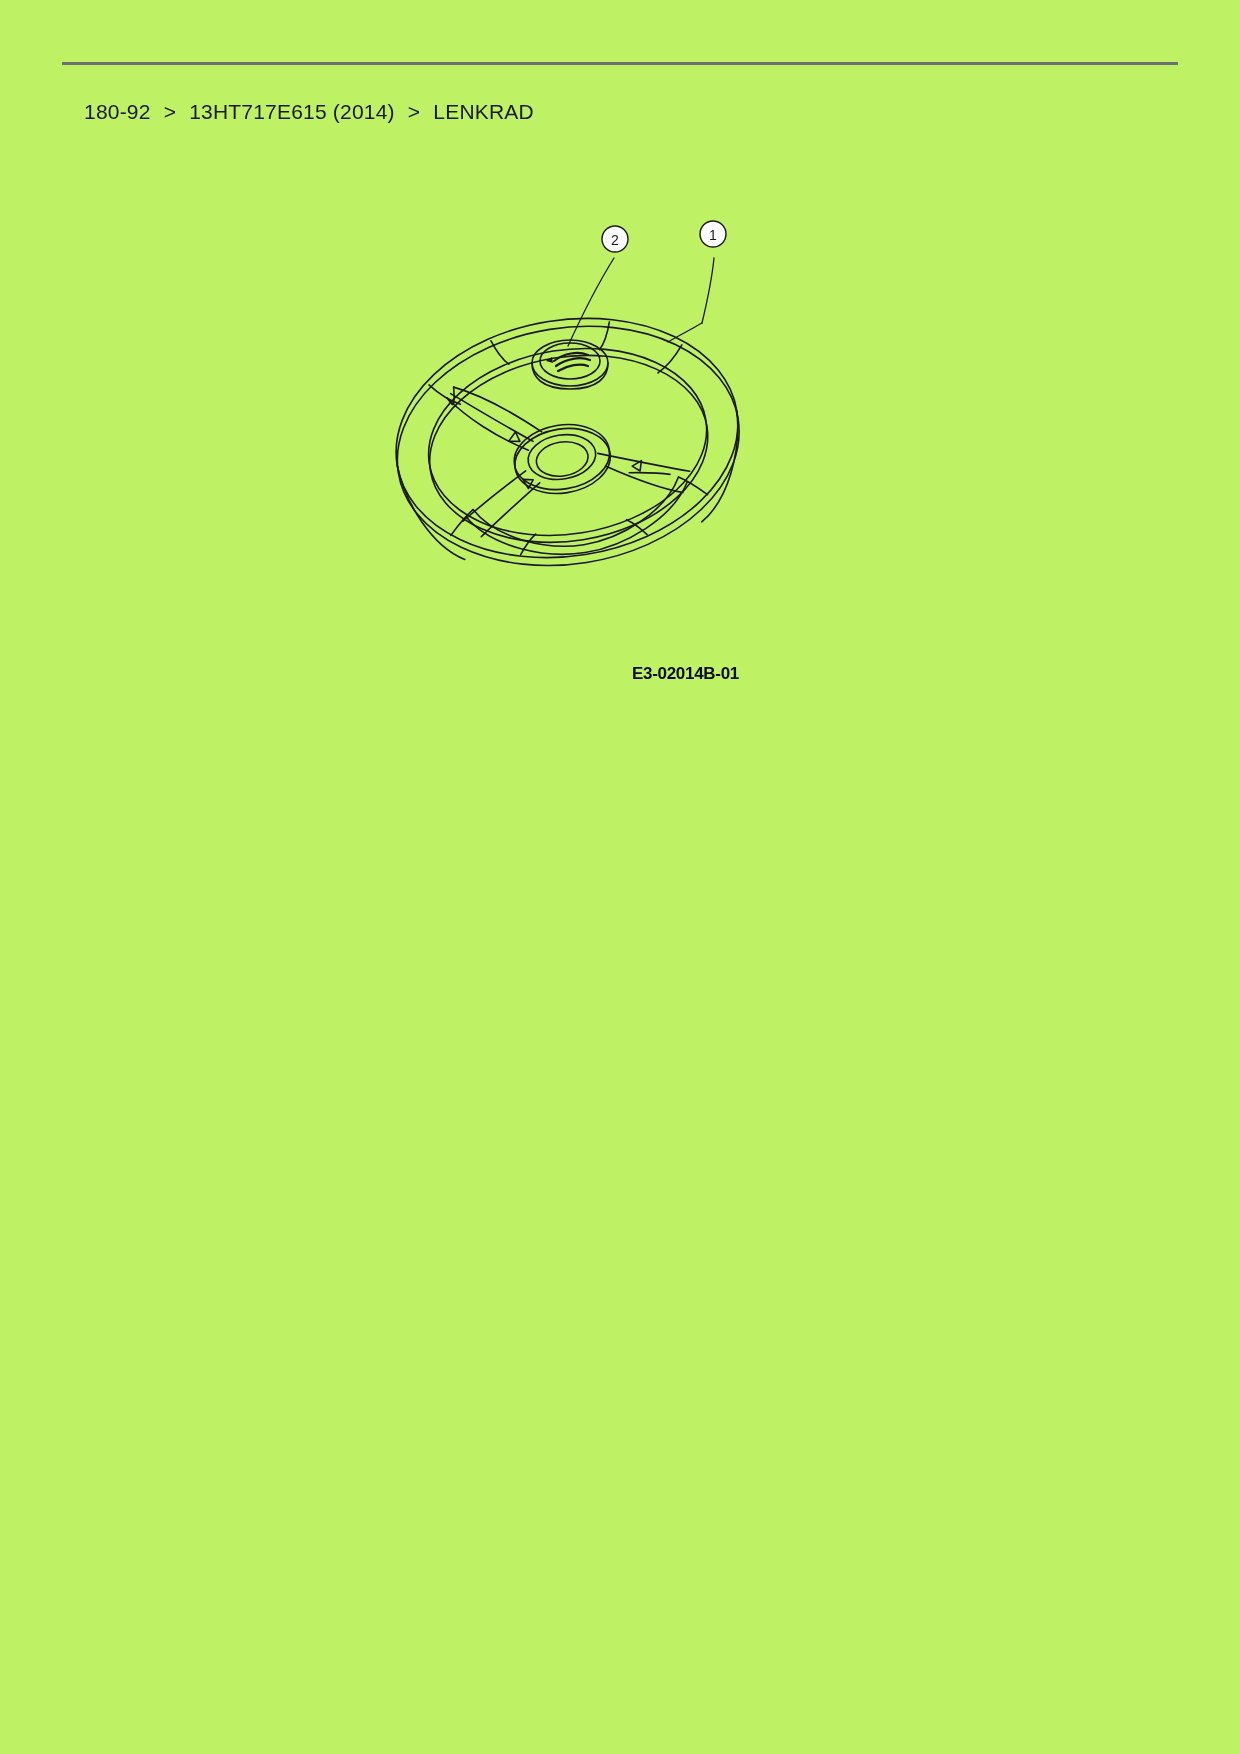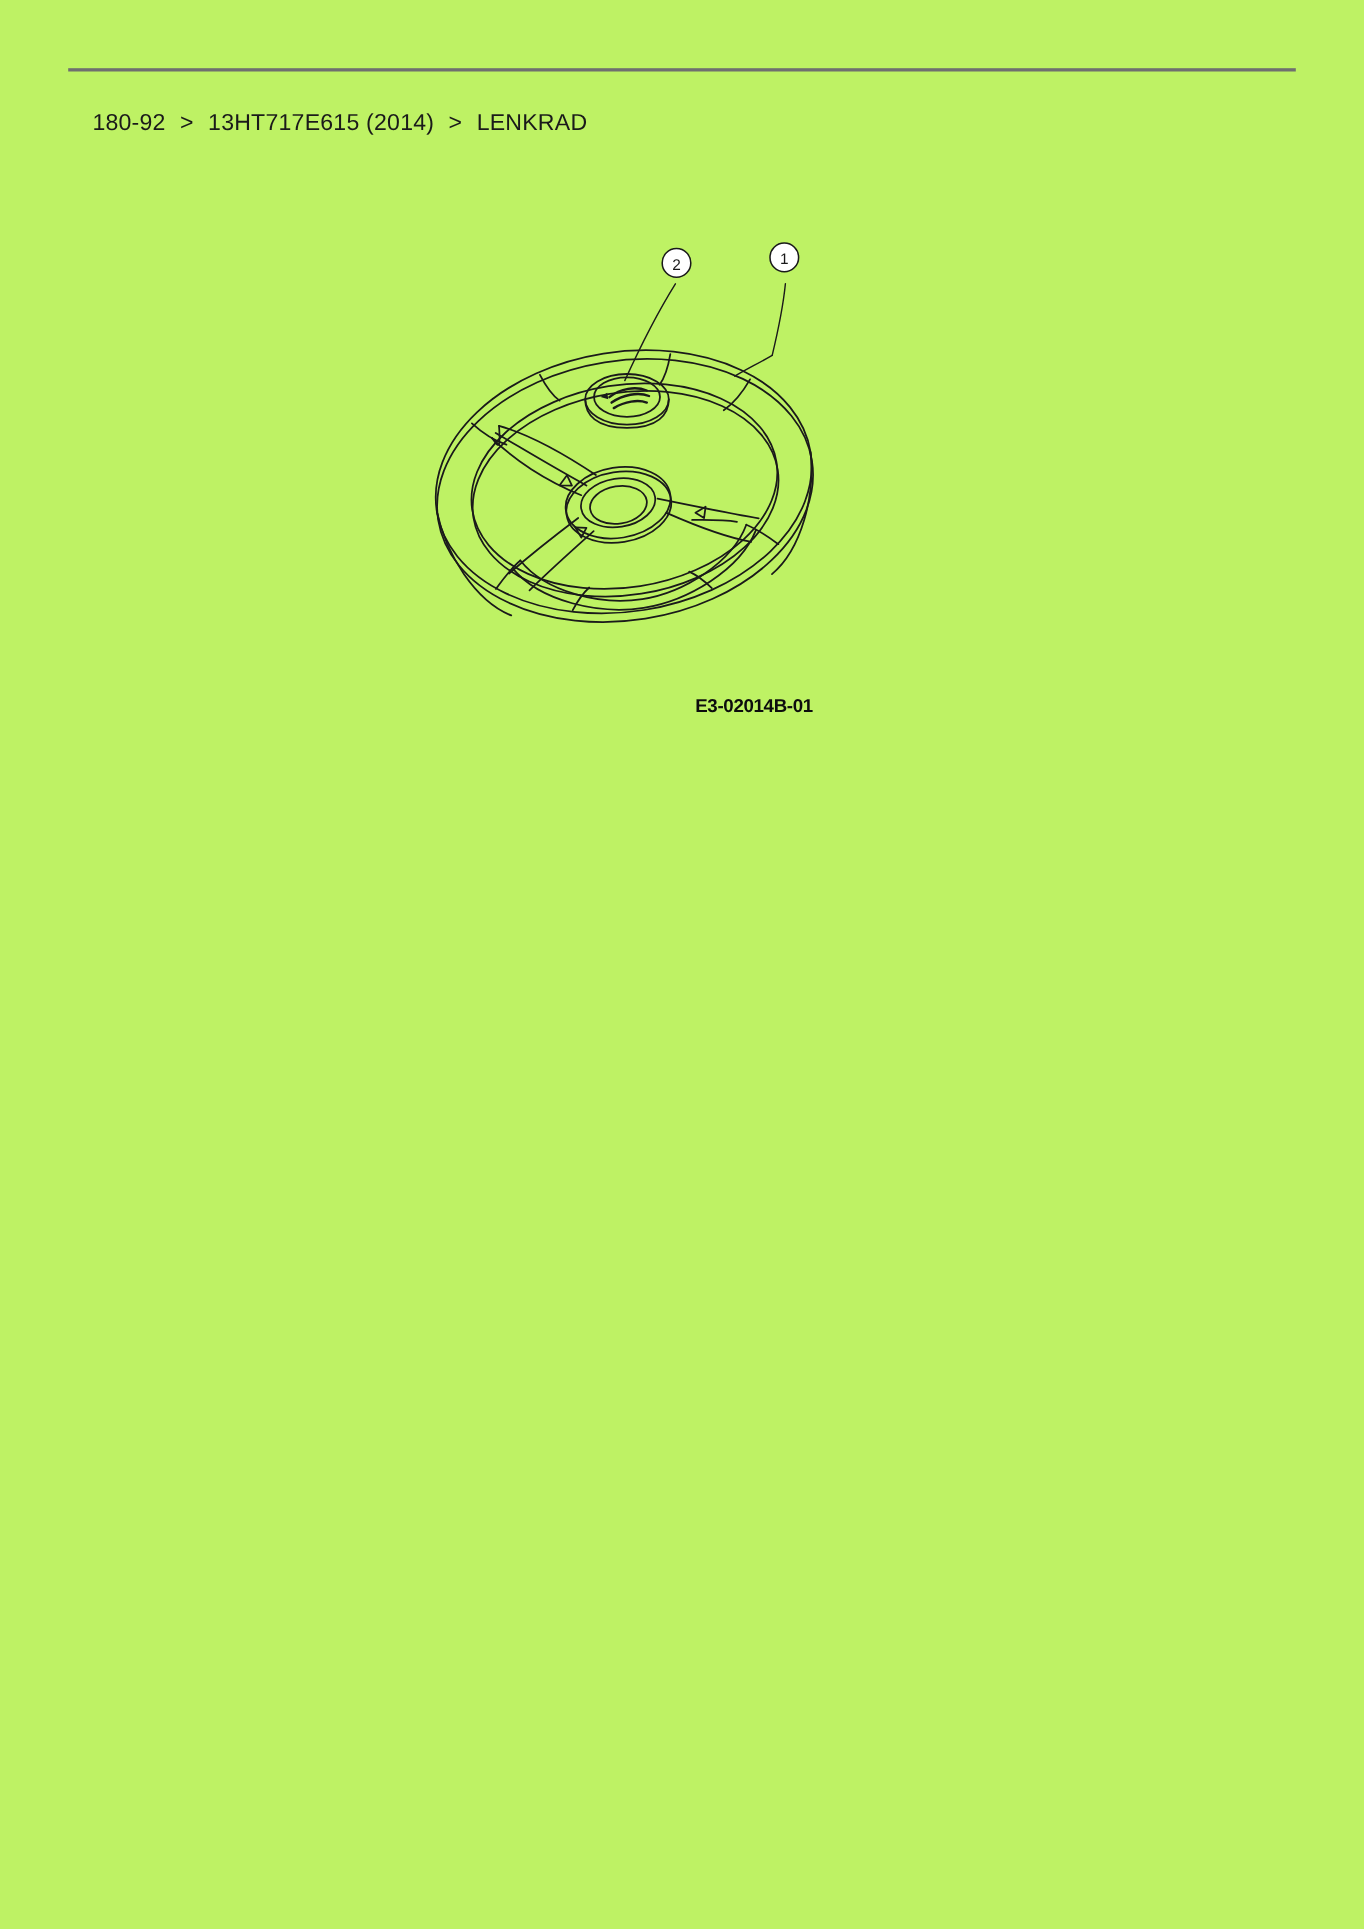--- a/index.html
+++ b/index.html
@@ -48,21 +48,21 @@
     top: 138px;
     width: 390px;
     height: 520px;
   }
   .figure svg {
     display: block;
   }
   .fig-code {
     position: absolute;
     left: 632px;
-    top: 632px;
+    top: 664px;
     font-family: "Liberation Sans", sans-serif;
     font-size: 17px;
     font-weight: bold;
     letter-spacing: -0.3px;
     color: #0d0d0d;
   }
 </style>
 </head>
 <body>
 

